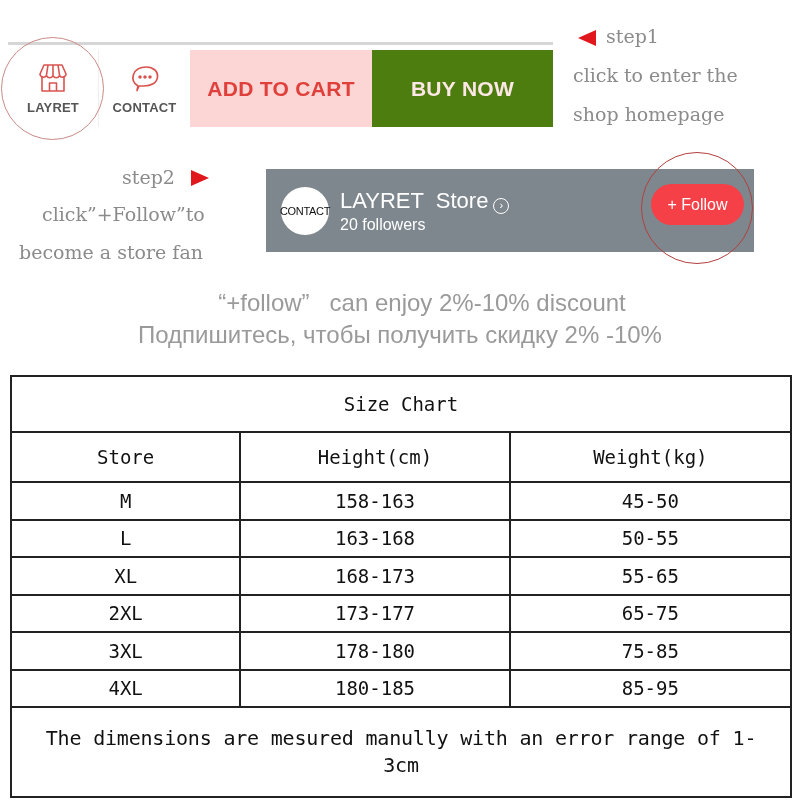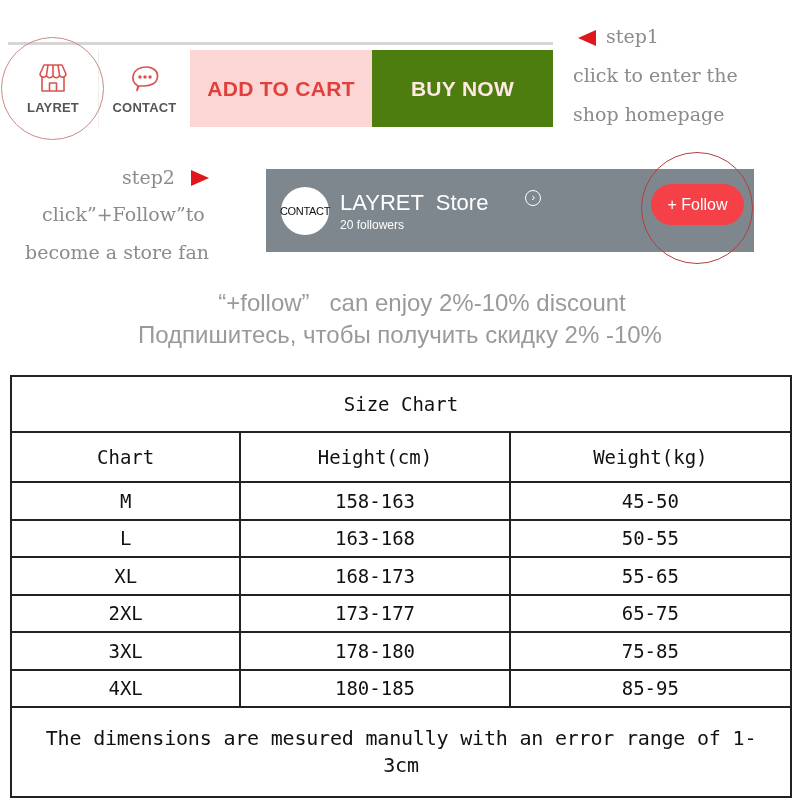--- a/index.html
+++ b/index.html
@@ -19,23 +19,23 @@
     
     .serif-note { position: absolute; font-family: "DejaVu Serif", serif; color: #8b8b8b; font-size: 19px; white-space: nowrap; }
     .arrow { position: absolute; width: 0; height: 0; }
     .arrow-left { left: 578px; top: 30px; border-top: 8px solid transparent; border-bottom: 8px solid transparent; border-right: 18px solid #e0171c; }
     .arrow-right { left: 191px; top: 170px; border-top: 8px solid transparent; border-bottom: 8px solid transparent; border-left: 18px solid #e0171c; }
 
     
     .store-banner { position: absolute; left: 266px; top: 169px; width: 488px; height: 83px; background: #7e878d; display: flex; align-items: center; }
     .store-logo { width: 48px; height: 48px; border-radius: 50%; background: #ffffff; margin-left: 15px; display: flex; align-items: center; justify-content: center; font-size: 11px; color: #111; letter-spacing: -0.3px; }
     .store-info { margin-left: 11px; color: #ffffff; }
-    .store-name-row { display: flex; align-items: flex-start; font-size: 22px; line-height: 26px; gap: 32px; }
+    .store-name-row { display: flex; align-items: flex-end; font-size: 22px; line-height: 26px; }
     .store-name-row .chev { display: inline-flex; width: 16px; height: 16px; border: 1.5px solid #fff; border-radius: 50%; margin-left: 5px; align-items: center; justify-content: center; font-size: 11px; line-height: 1; }
-    .store-followers { font-size: 12px; margin-top: 2px; }
+    .store-followers { font-size: 16px; margin-top: 2px; }
     .follow-btn { position: absolute; right: 10px; top: 15px; width: 93px; height: 41px; border-radius: 21px; background: #f54047; color: #ffffff; font-size: 16px; display: flex; align-items: center; justify-content: center; }
     .follow-ring { position: absolute; left: 641px; top: 152px; width: 112px; height: 112px; border: 1.3px solid #b1403d; border-radius: 50%; pointer-events: none; }
 
     
     .promo { position: absolute; left: 0; width: 800px; text-align: center; color: #9a9a9a; font-size: 24px; }
 
     
     .size-table { position: absolute; left: 10px; top: 375px; width: 782px; border-collapse: collapse; font-family: "DejaVu Sans Mono", monospace; color: #111; padding-left: 19px; }
     .size-table td, .size-table th { border: 2px solid #222; text-align: center; font-weight: normal; font-size: 19px; }
     .size-table .title-cell { height: 56px; }
@@ -72,21 +72,21 @@
 <div class="store-ring"></div>
 
 <div class="arrow arrow-left"></div>
 <div class="serif-note" style="left:606px; top:25px;">step1</div>
 <div class="serif-note" style="left:573px; top:64px;">click to enter the</div>
 <div class="serif-note" style="left:573px; top:103px;">shop homepage</div>
 
 <div class="serif-note" style="left:122px; top:166px;">step2</div>
 <div class="arrow arrow-right"></div>
 <div class="serif-note" style="left:42px; top:203px;">click”+Follow”to</div>
-<div class="serif-note" style="left:19px; top:241px;margin-left:6px;">become a store fan</div>
+<div class="serif-note" style="left:19px; top:241px;">become a store fan</div>
 
 <div class="store-banner">
   <div class="store-logo">CONTACT</div>
   <div class="store-info">
     <div class="store-name-row">
       <span style="white-space:pre;">LAYRET  Store</span>
       <span class="chev">›</span>
     </div>
     <div class="store-followers">20 followers</div>
   </div>
@@ -101,21 +101,21 @@
   <colgroup>
     <col style="width:230px">
     <col style="width:270px">
     <col style="width:282px">
   </colgroup>
   <tbody>
       <tr>
     <td class="title-cell" colspan="3">Size Chart</td>
   </tr>
   <tr class="head-row">
-    <td>Chart</td>
+    <td>Store</td>
     <td>Height(cm)</td>
     <td>Weight(kg)</td>
   </tr>
   <tr class="data-row">
     <td>M</td>
     <td>158-163</td>
     <td>45-50</td>
   </tr>
   <tr class="data-row">
     <td>L</td>

